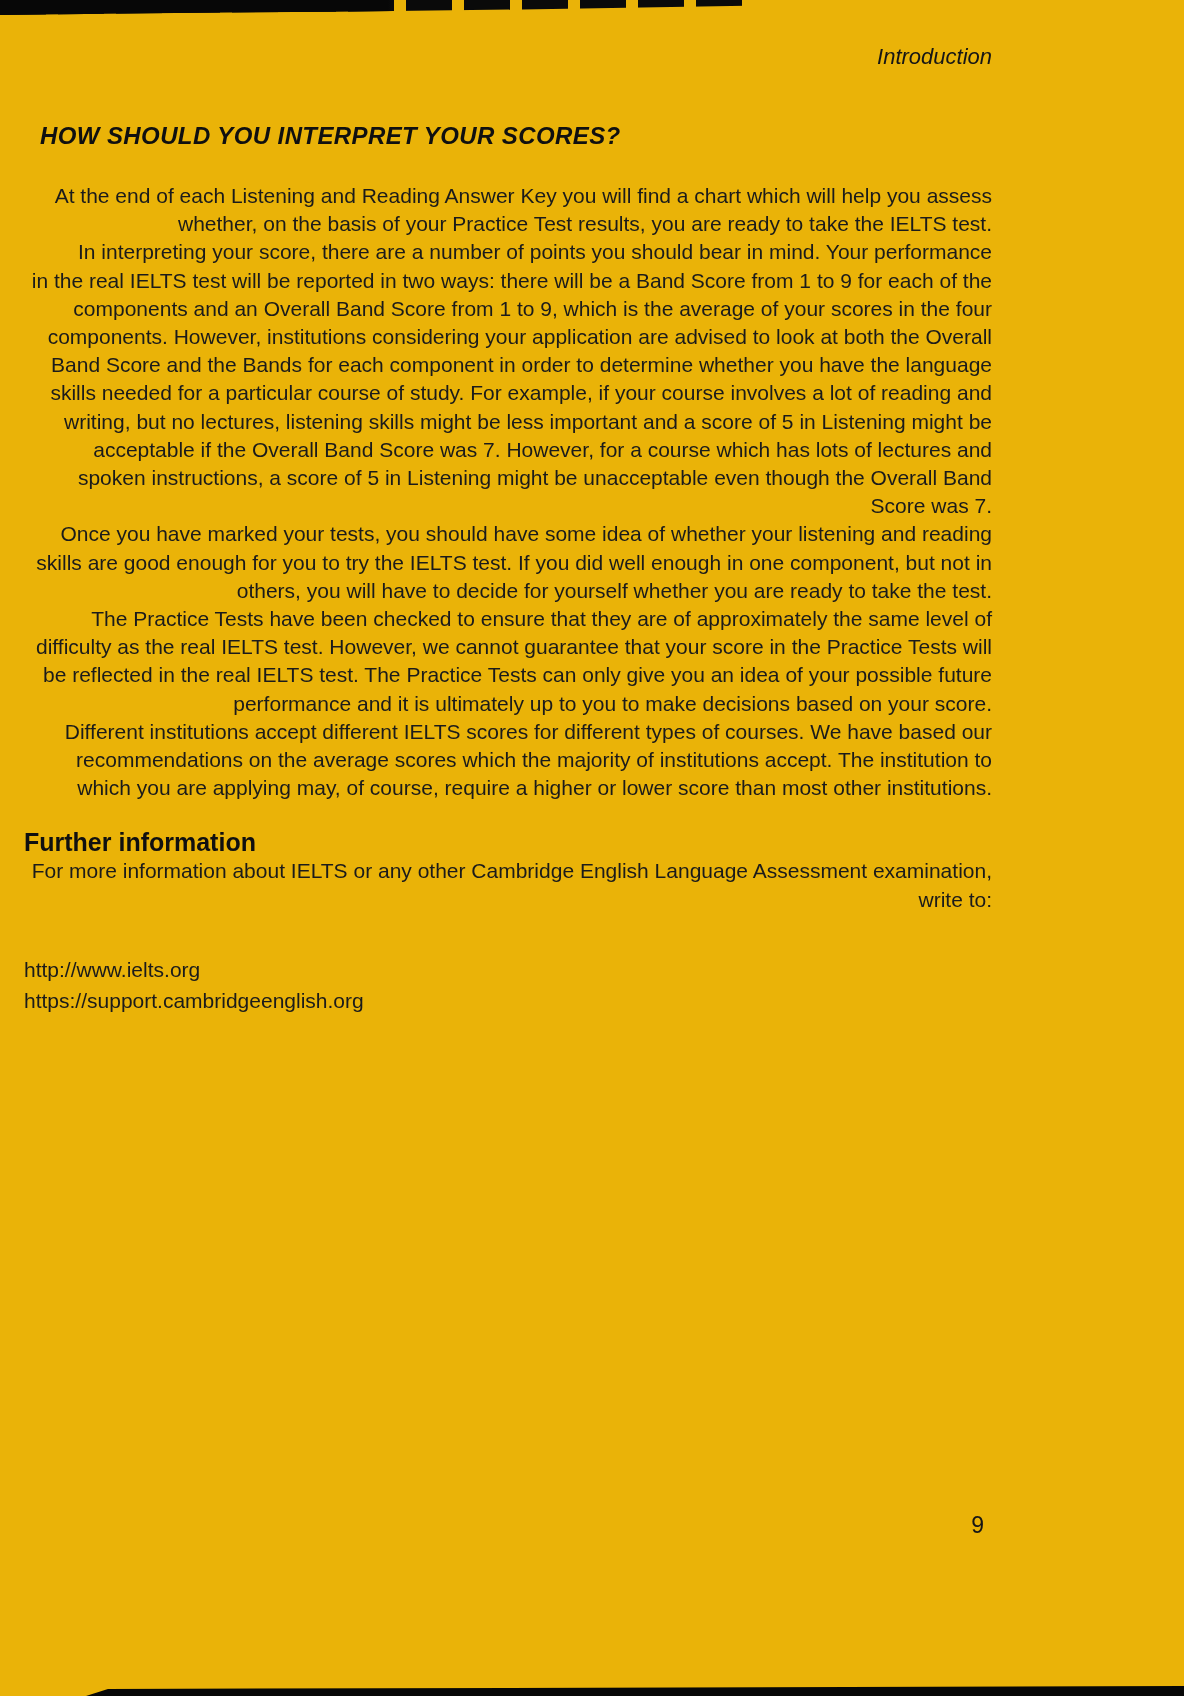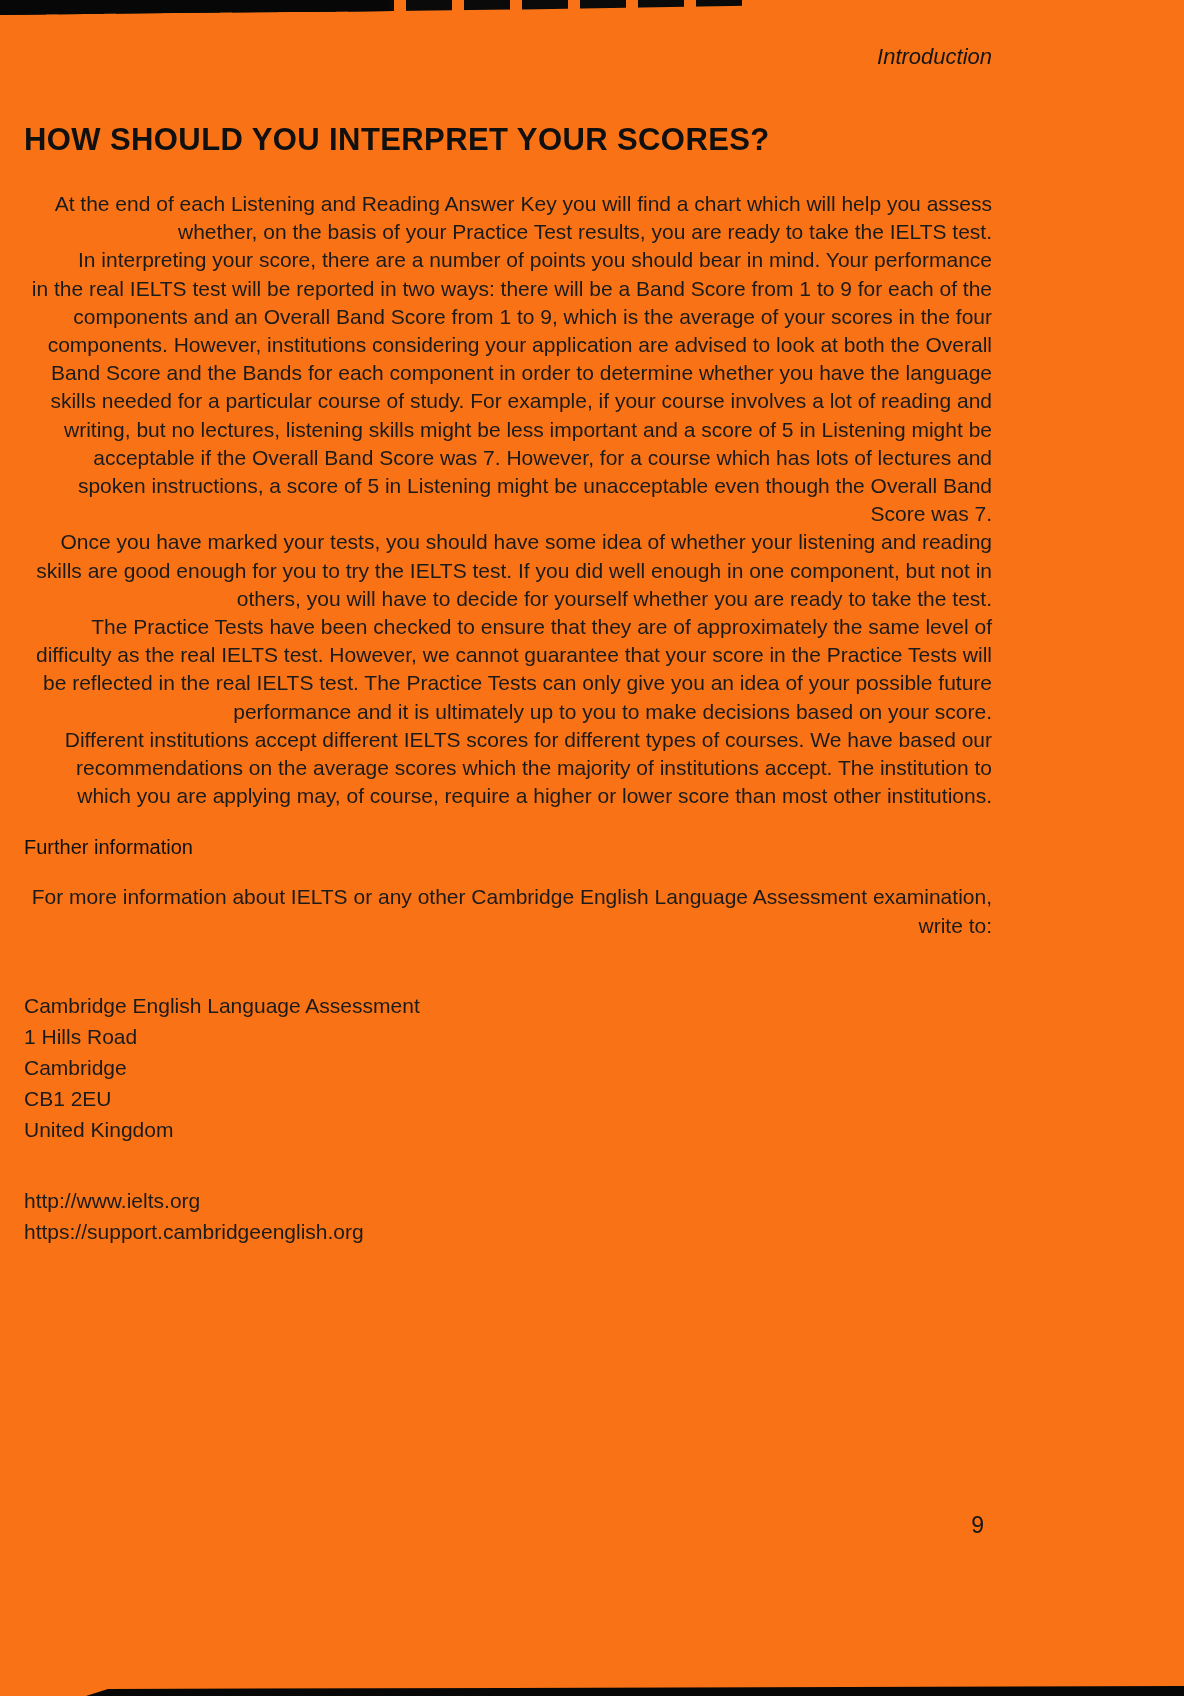--- a/index.html
+++ b/index.html
@@ -1,21 +1,21 @@
 <!DOCTYPE html>
 <html><head>
 <meta charset="utf-8">
 <style>
   html, body { margin: 0; padding: 0; background: #6b6b6b; }
   .page {
     position: relative;
     width: 1184px;
     height: 1696px;
     margin: 0 auto;
-    background: #f97316;
+    background: #eab308;
     color: #1b1b1b;
     font-family: "Liberation Sans", sans-serif;
     overflow: hidden;
   }
   
   .scan-bar-top {
     position: absolute;
     top: 0; left: 0;
     height: 15px;
     width: 63%;
@@ -37,37 +37,38 @@
     padding: 44px 192px 0 24px;
   }
   .running-head {
     text-align: right;
     font-style: italic;
     font-size: 22px;
     line-height: 26px;
     color: #161616;
   }
   h1.title {
-    font-size: 31px;
+    font-size: 24px;
     font-weight: bold;
     letter-spacing: 0.4px;
-    margin: 52px 0 32px 0;
+    margin: 52px 0 32px 16px;
     color: #101010;
+    font-style: italic;
   }
   p.body {
     font-size: 21px;
     line-height: 28.2px;
     margin: 0;
     text-align: right;
   }
   p.indent { text-indent: 34px; }
   h2.subhead {
-    font-size: 20px;
-    font-weight: normal;
-    margin: 26px 0 24px 0;
+    font-size: 25px;
+    font-weight: bold;
+    margin: 26px 0 0 0;
     color: #101010;
   }
   .address { margin-top: 50px; font-size: 21px; line-height: 31px; }
   .links   { margin-top: 40px; font-size: 21px; line-height: 31px; }
   .page-number {
     position: absolute;
     top: 1512px;
     right: 200px;
     font-size: 23px;
     color: #161616;
@@ -86,27 +87,20 @@
 
     <p class="body">At the end of each Listening and Reading Answer Key you will find a chart which will help you assess whether, on the basis of your Practice Test results, you are ready to take the IELTS test.</p>
     <p class="body indent">In interpreting your score, there are a number of points you should bear in mind. Your performance in the real IELTS test will be reported in two ways: there will be a Band Score from 1 to 9 for each of the components and an Overall Band Score from 1 to 9, which is the average of your scores in the four components. However, institutions considering your application are advised to look at both the Overall Band Score and the Bands for each component in order to determine whether you have the language skills needed for a particular course of study. For example, if your course involves a lot of reading and writing, but no lectures, listening skills might be less important and a score of 5 in Listening might be acceptable if the Overall Band Score was 7. However, for a course which has lots of lectures and spoken instructions, a score of 5 in Listening might be unacceptable even though the Overall Band Score was 7.</p>
     <p class="body indent">Once you have marked your tests, you should have some idea of whether your listening and reading skills are good enough for you to try the IELTS test. If you did well enough in one component, but not in others, you will have to decide for yourself whether you are ready to take the test.</p>
     <p class="body indent">The Practice Tests have been checked to ensure that they are of approximately the same level of difficulty as the real IELTS test. However, we cannot guarantee that your score in the Practice Tests will be reflected in the real IELTS test. The Practice Tests can only give you an idea of your possible future performance and it is ultimately up to you to make decisions based on your score.</p>
     <p class="body indent">Different institutions accept different IELTS scores for different types of courses. We have based our recommendations on the average scores which the majority of institutions accept. The institution to which you are applying may, of course, require a higher or lower score than most other institutions.</p>
 
     <h2 class="subhead">Further information</h2>
     <p class="body">For more information about IELTS or any other Cambridge English Language Assessment examination, write to:</p>
 
-    <div class="address">
-      <div>Cambridge English Language Assessment</div>
-      <div>1 Hills Road</div>
-      <div>Cambridge</div>
-      <div>CB1 2EU</div>
-      <div>United Kingdom</div>
-    </div>
 
     <div class="links">
       <div>http://www.ielts.org</div>
       <div>https://support.cambridgeenglish.org</div>
     </div>
   </div>
 
   <div class="page-number">9</div>
 
   <div class="scan-bar-bottom"></div>

